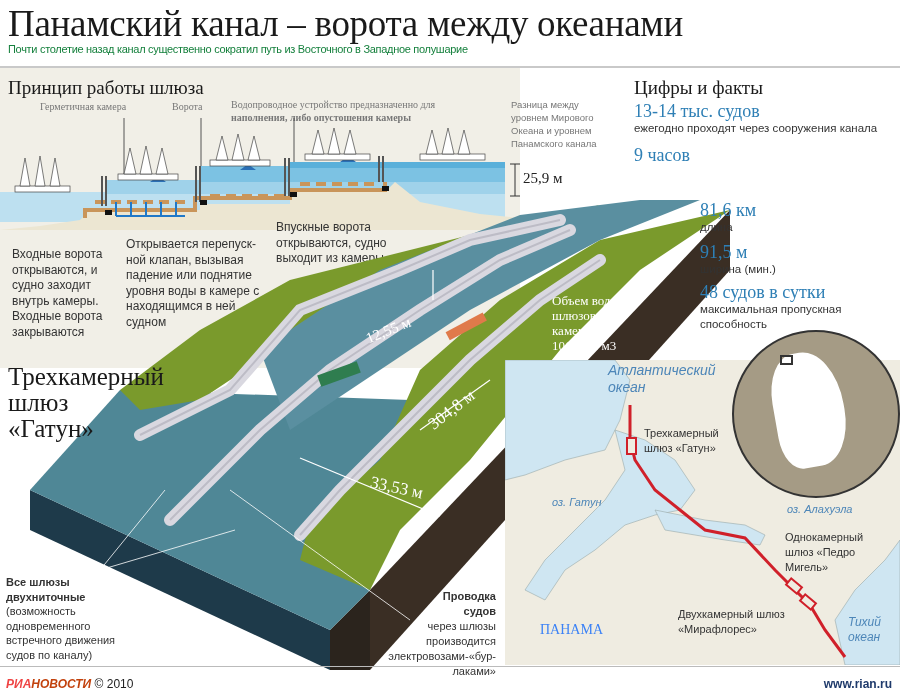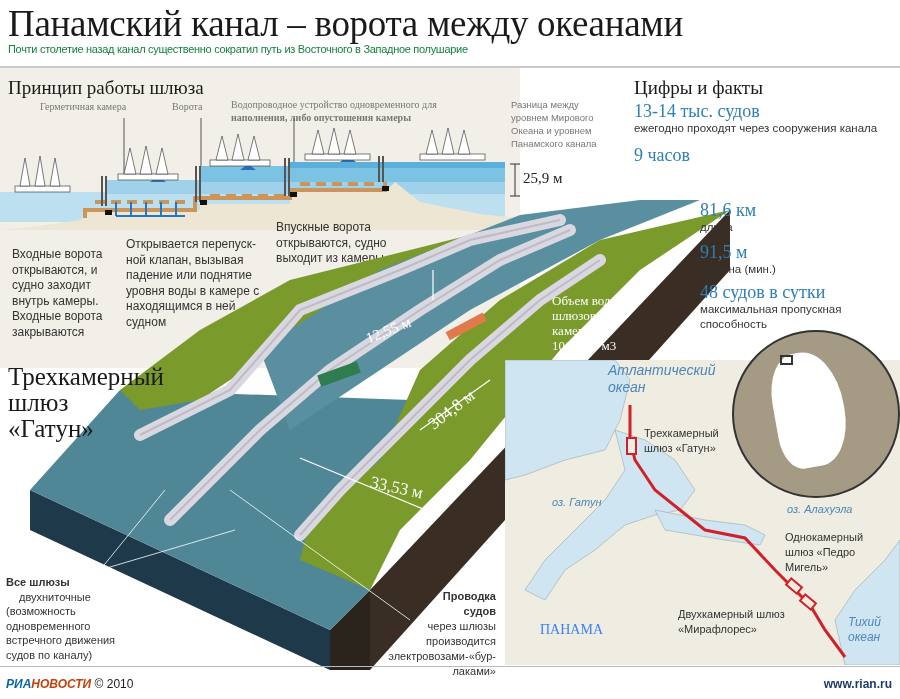--- a/index.html
+++ b/index.html
@@ -27,21 +27,21 @@
 
 <div class="abs title">Панамский канал – ворота между океанами</div>
 <div class="abs subtitle">Почти столетие назад канал существенно сократил путь из Восточного в Западное полушарие</div>
 <div class="abs rule-top"></div>
 
 <div class="abs panel-bg"></div>
 <div class="abs sec-title" style="left:8px;top:77px;">Принцип работы шлюза</div>
 
 <div class="abs lbl-small" style="left:40px;top:100px;">Герметичная камера</div>
 <div class="abs lbl-small" style="left:172px;top:100px;">Ворота</div>
-<div class="abs lbl-small" style="left:231px;top:98px;">Водопроводное устройство одновременного для</div>
+<div class="abs lbl-small" style="left:231px;top:98px;">Водопроводное устройство предназначенно для</div>
 <div class="abs lbl-small" style="left:231px;top:111px;font-weight:bold;">наполнения, либо опустошения камеры</div>
 <div class="abs" style="left:511px;top:98px;font-family:'Liberation Sans',sans-serif;font-size:9.5px;color:#777;line-height:13px;">
   <div>Разница между</div>
   <div>уровнем Мирового</div>
   <div>Океана и уровнем</div>
   <div>Панамского канала</div>
 </div>
 
 <svg class="abs" style="left:0;top:118px;" width="520" height="112">
 
@@ -195,21 +195,21 @@
 </div>
 
 <div class="abs big-label" style="left:8px;top:364px;">
   <div>Трехкамерный</div>
   <div>шлюз</div>
   <div>«Гатун»</div>
 </div>
 
 <div class="abs desc" style="left:6px;top:575px;font-size:11px;line-height:14.5px;">
   <div style="font-weight:bold;">Все шлюзы</div>
-  <div style="font-weight:normal;margin-left:13px;">двухниточные</div>
+  <div style="font-weight:bold;">двухниточные</div>
   <div>(возможность</div>
   <div>одновременного</div>
   <div>встречного движения</div>
   <div>судов по каналу)</div>
 </div>
 
 <div class="abs desc" style="left:370px;top:589px;width:126px;text-align:right;font-size:11px;line-height:15px;">
   <div style="font-weight:bold;padding-left:47px;">Проводка судов</div>
   <div>через шлюзы</div>
   <div>производится</div>
@@ -275,16 +275,16 @@
   <div>«Мирафлорес»</div>
 </div>
 <div class="abs" style="left:540px;top:622px;font-family:'Liberation Serif',serif;font-size:14px;color:#3b82f6;">ПАНАМА</div>
 <div class="abs ocean-lbl" style="left:848px;top:615px;font-size:12px;line-height:15px;">
   <div>Тихий</div>
   <div>океан</div>
 </div>
 
 <div class="abs footer-rule"></div>
 <div class="abs" style="left:6px;top:677px;font-family:'Liberation Sans',sans-serif;font-size:12px;white-space:nowrap;">
-  <span style="color:#0369a1;font-weight:bold;font-style:italic;">РИА</span><span style="color:#c2410c;font-weight:bold;font-style:italic;">НОВОСТИ</span>
+  <span style="color:#ef4444;font-weight:bold;font-style:italic;">РИА</span><span style="color:#c2410c;font-weight:bold;font-style:italic;">НОВОСТИ</span>
   <span style="color:#222;">© 2010</span>
 </div>
 <div class="abs" style="right:8px;top:677px;font-family:'Liberation Sans',sans-serif;font-size:12px;font-weight:bold;color:#1f3a6b;">www.rian.ru</div>
 
 </body></html>

